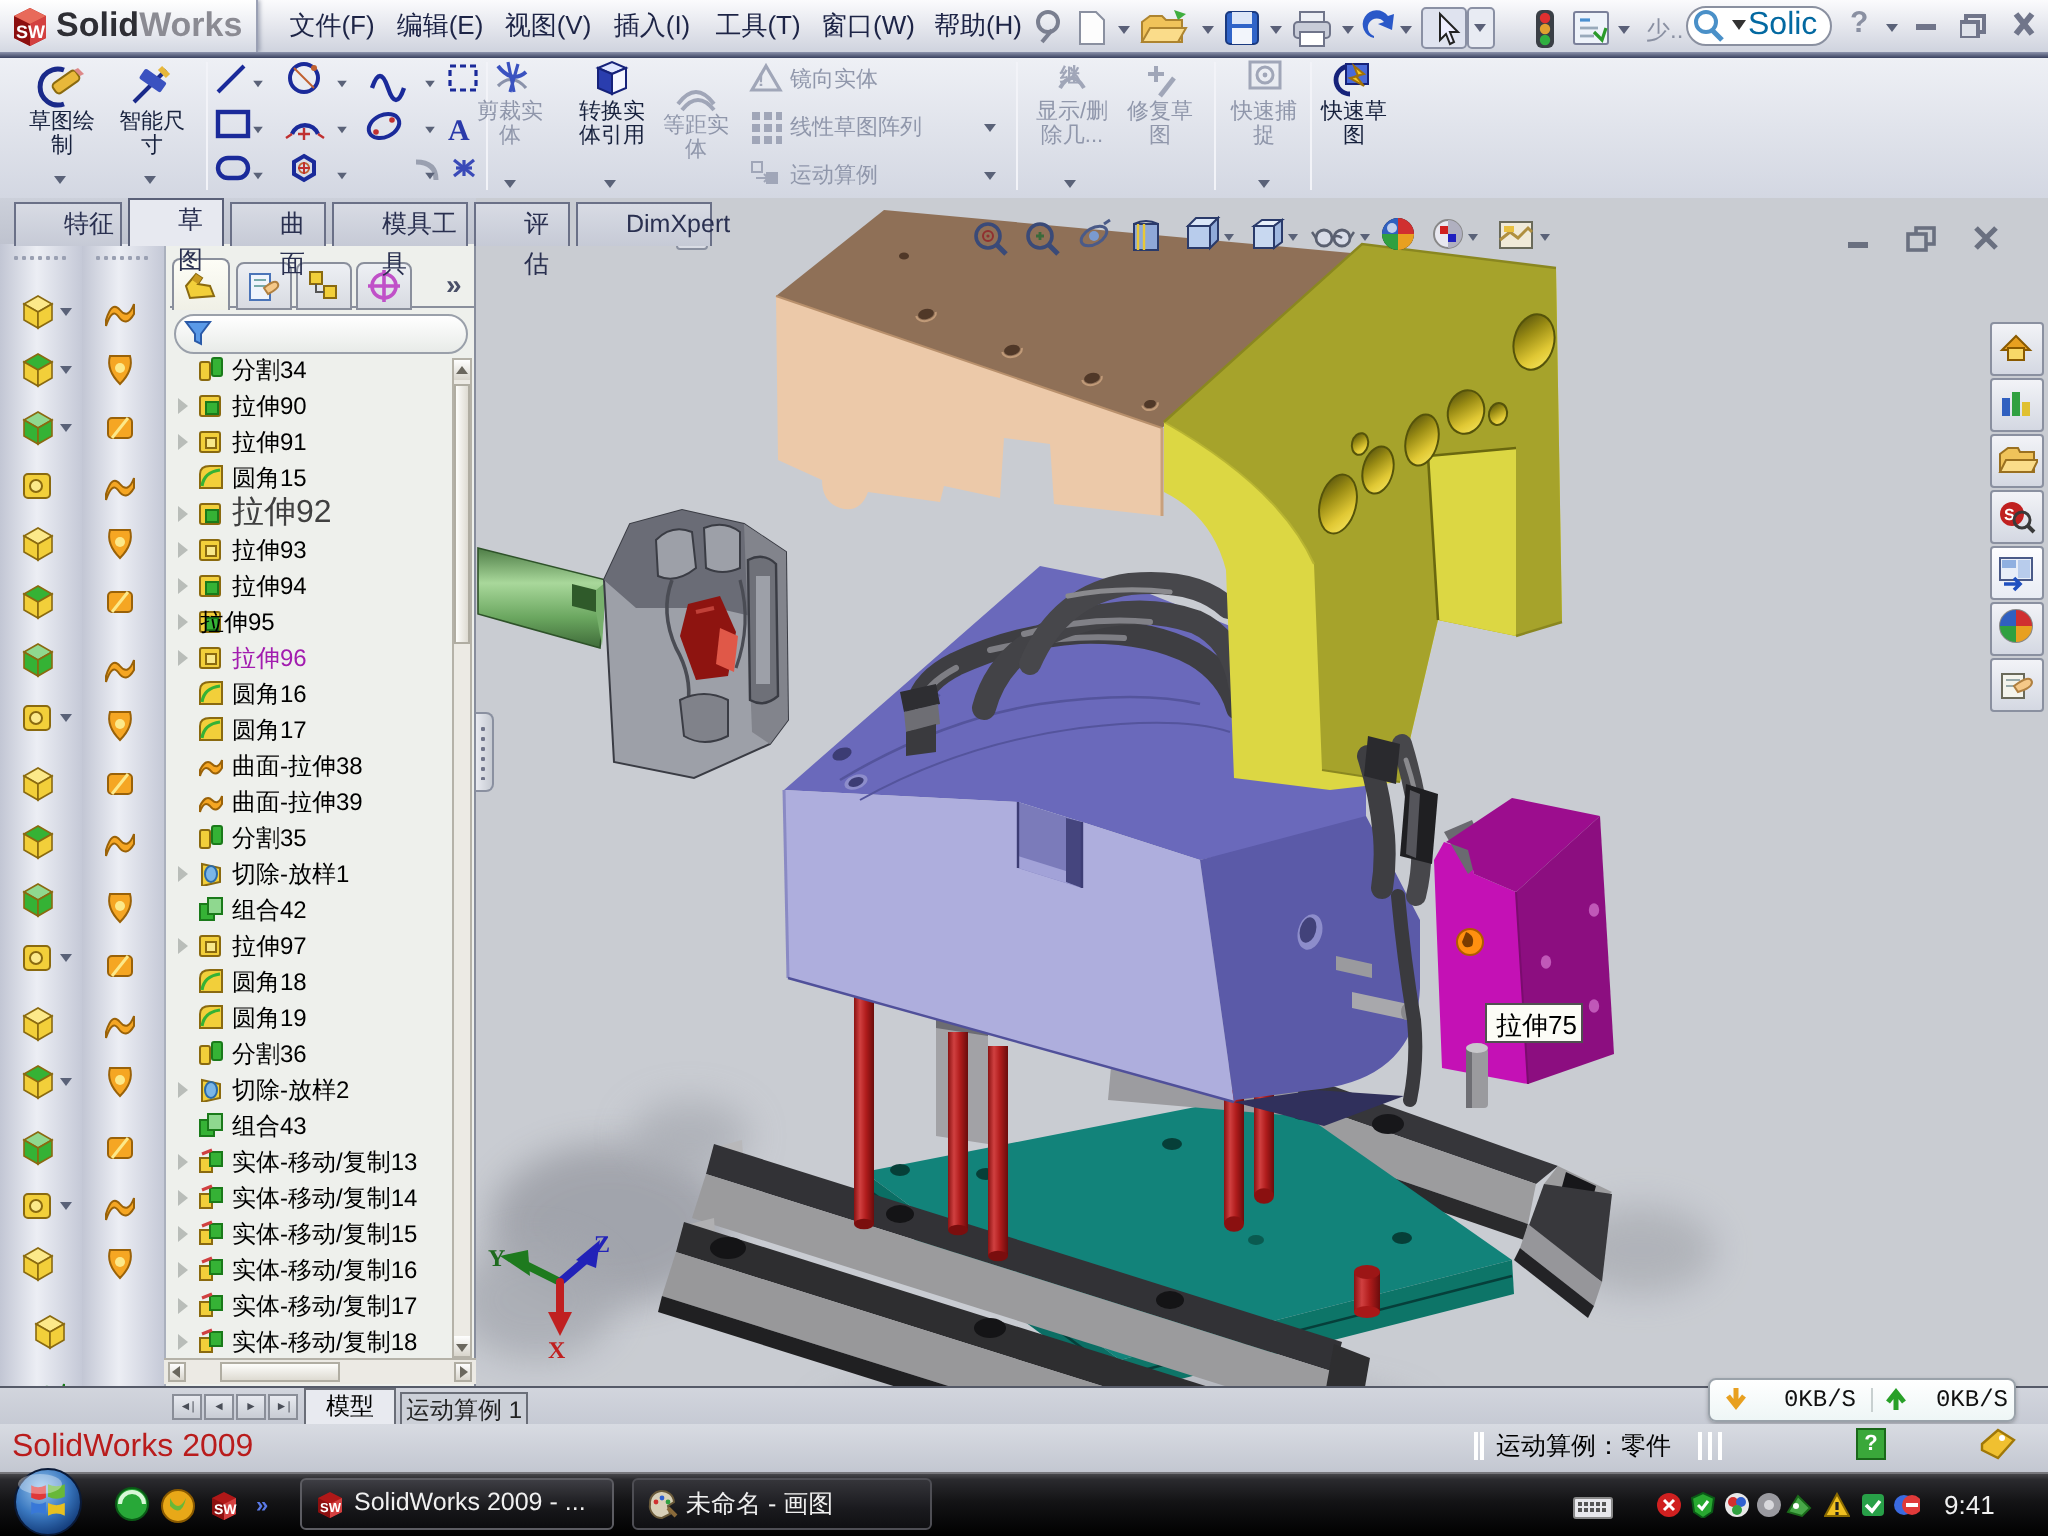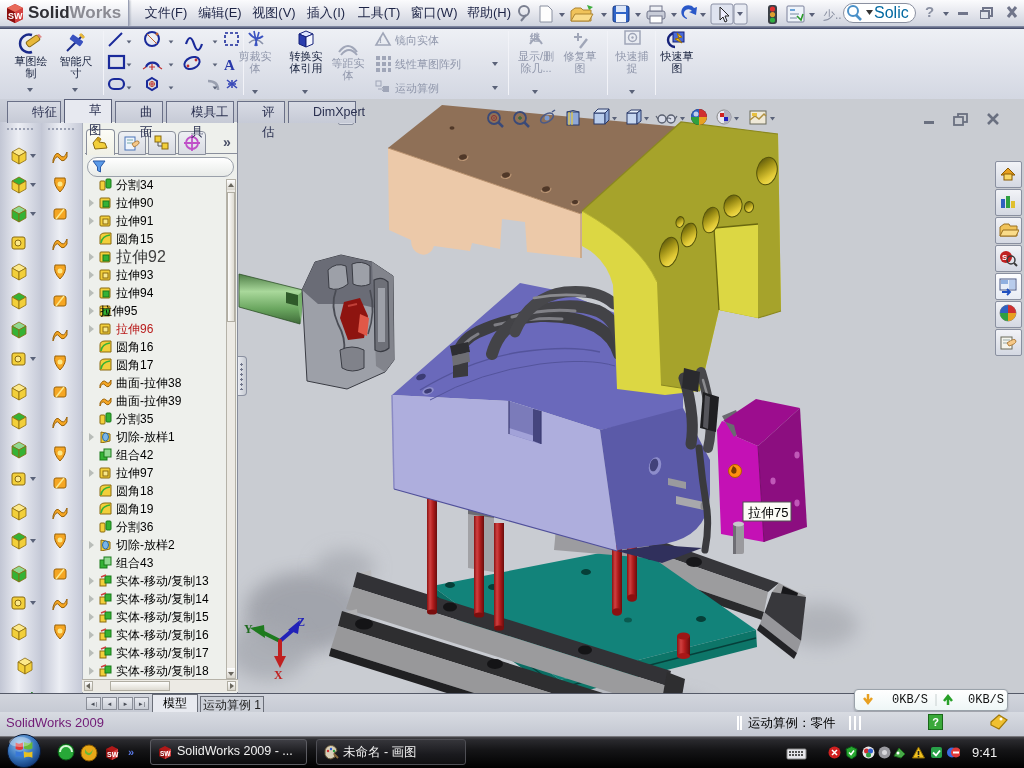--- a/index.html
+++ b/index.html
@@ -535,21 +535,21 @@
       <svg class="abs" style="left:17px;top:182px" width="13" height="13" viewBox="0 0 13 13">
         <rect x="1" y="2" width="10" height="10" rx="1" fill="#f2cf3a" stroke="#8a6a10"></rect>
         <rect x="4" y="5" width="6" height="6" fill="#35b235" stroke="#1a7a1a"></rect>
       </svg>
       <div class="abs" style="left:18px;top:180px;font-size:12px;line-height:18px;color:#000;white-space:nowrap">拉伸95</div>
 <div class="abs" style="left:7px;top:203px;width:0;height:0;border-top:4px solid transparent;border-bottom:4px solid transparent;border-left:5px solid #b9bdb9"></div>
       <svg class="abs" style="left:17px;top:200px" width="13" height="13" viewBox="0 0 13 13">
         <rect x="1" y="2" width="10" height="10" rx="1" fill="#f2cf3a" stroke="#8a6a10"></rect>
         <rect x="4" y="5" width="5" height="5" fill="#f8e88a" stroke="#8a6a10"></rect>
       </svg>
-      <div class="abs" style="left:34px;top:198px;font-size:12px;line-height:18px;color:#b91c1c;white-space:nowrap">拉伸96</div>
+      <div class="abs" style="left:34px;top:198px;font-size:12px;line-height:18px;color:#a21caf;white-space:nowrap">拉伸96</div>
 <svg class="abs" style="left:17px;top:218px" width="13" height="13" viewBox="0 0 13 13">
         <path d="M1,12 L1,5 Q1,1 6,1 L12,1 L12,12 z" fill="#f2cf3a" stroke="#8a6a10"></path>
         <path d="M2,11 Q3,4 11,3" stroke="#35b235" fill="none" stroke-width="1.6"></path>
       </svg>
       <div class="abs" style="left:34px;top:216px;font-size:12px;line-height:18px;color:#000;white-space:nowrap">圆角16</div>
 <svg class="abs" style="left:17px;top:236px" width="13" height="13" viewBox="0 0 13 13">
         <path d="M1,12 L1,5 Q1,1 6,1 L12,1 L12,12 z" fill="#f2cf3a" stroke="#8a6a10"></path>
         <path d="M2,11 Q3,4 11,3" stroke="#35b235" fill="none" stroke-width="1.6"></path>
       </svg>
       <div class="abs" style="left:34px;top:234px;font-size:12px;line-height:18px;color:#000;white-space:nowrap">圆角17</div>
@@ -977,21 +977,21 @@
 <div class="abs" style="left:854px;top:689px;width:154px;height:22px;background:linear-gradient(#ffffff,#eef6f6);border:1px solid #9aa2aa;border-radius:4px;box-shadow:0 1px 2px rgba(0,0,0,.25)"></div>
 <svg class="abs" style="left:860px;top:692px" width="148" height="16" viewBox="0 0 148 16">
       <path d="M8,2 l0,8 m-4,-4 l4,5 4,-5" stroke="#e8a020" stroke-width="2.5" fill="none"></path>
       <path d="M88,13 l0,-8 m-4,4 l4,-5 4,5" stroke="#28a028" stroke-width="2.5" fill="none"></path>
       <line x1="76" y1="2" x2="76" y2="14" stroke="#c8d0d0"></line>
     </svg>
 <div class="abs" style="left:884px;top:693px;width:44px;font-size:12px;color:#111;text-align:right;font-family:'Liberation Mono',monospace">0KB/S</div>
 <div class="abs" style="left:958px;top:693px;width:46px;font-size:12px;color:#111;text-align:right;font-family:'Liberation Mono',monospace">0KB/S</div>
 
 <div class="abs" id="status"></div>
-<div class="abs" style="left:6px;top:715px;font-size:13px;color:#701a75">SolidWorks 2009</div>
+<div class="abs" style="left:6px;top:715px;font-size:16px;color:#b91c1c">SolidWorks 2009</div>
 <div class="abs" style="left:737px;top:716px;width:2px;height:14px;background:#fff;box-shadow:3px 0 0 #fff"></div>
 <div class="abs" style="left:748px;top:715px;font-size:12.5px;color:#000">运动算例：零件</div>
 <div class="abs" style="left:849px;top:716px;width:2px;height:14px;background:#fff;box-shadow:5px 0 0 #fff, 10px 0 0 #fff"></div>
 <div class="abs" style="left:928px;top:714px;width:15px;height:16px;background:#3aa83a;border:1px solid #1a681a;color:#fff;font-size:11px;font-weight:bold;text-align:center;line-height:15px">?</div>
 <svg class="abs" style="left:988px;top:712px" width="22" height="20" viewBox="0 0 22 20">
       <path d="M3,10 l8,-7 8,5 -8,9 -8,-4 z" fill="#f0c030" stroke="#a07808" stroke-width="1.2"></path>
       <circle cx="13" cy="7" r="1.5" fill="#fff"></circle>
     </svg>
 
 <div class="abs" id="taskbar"></div>

